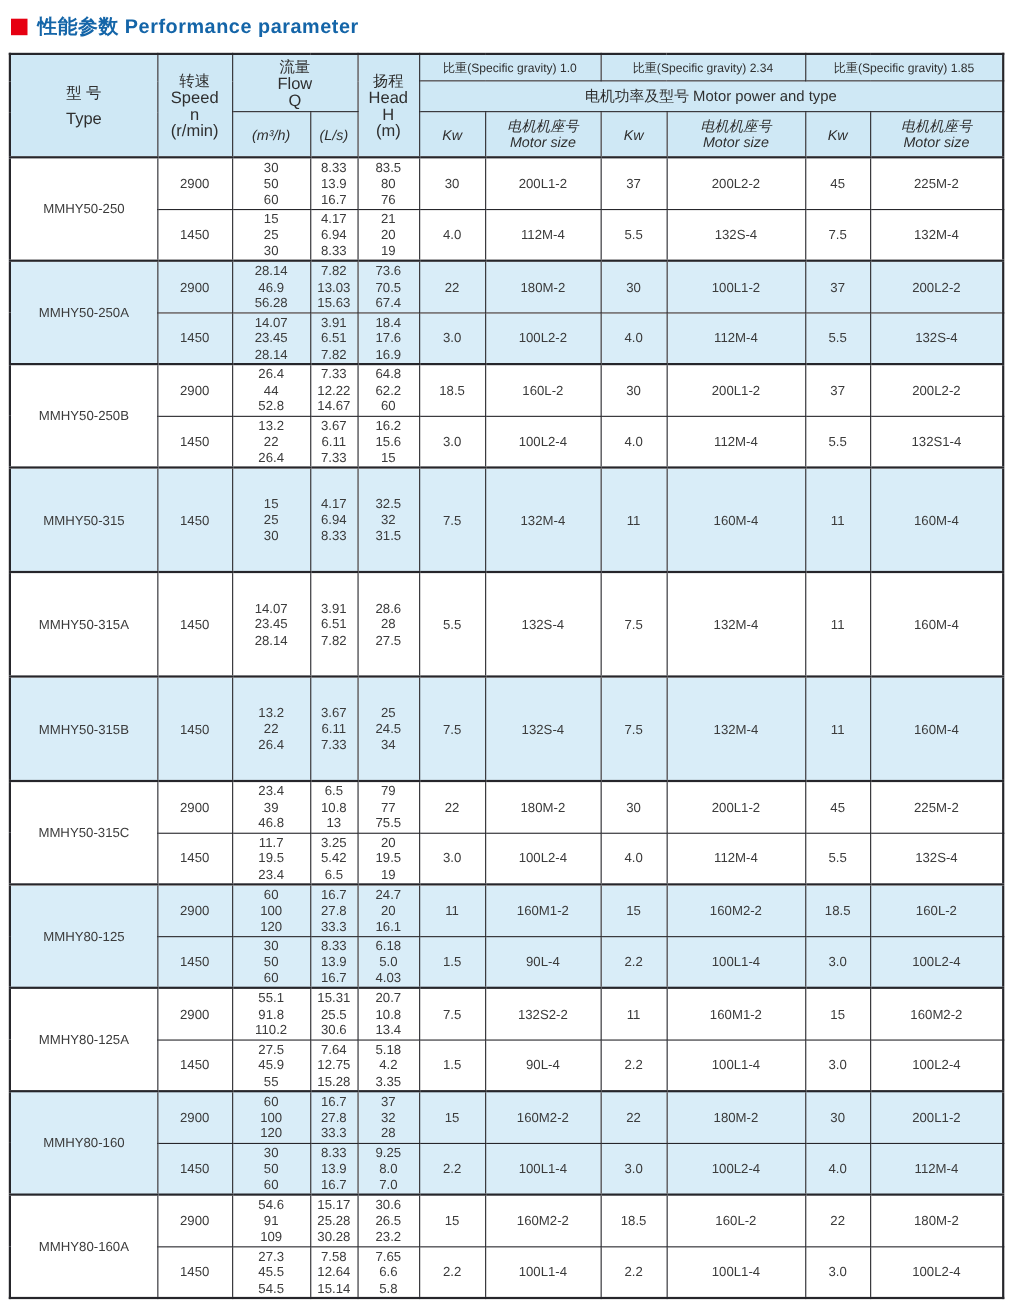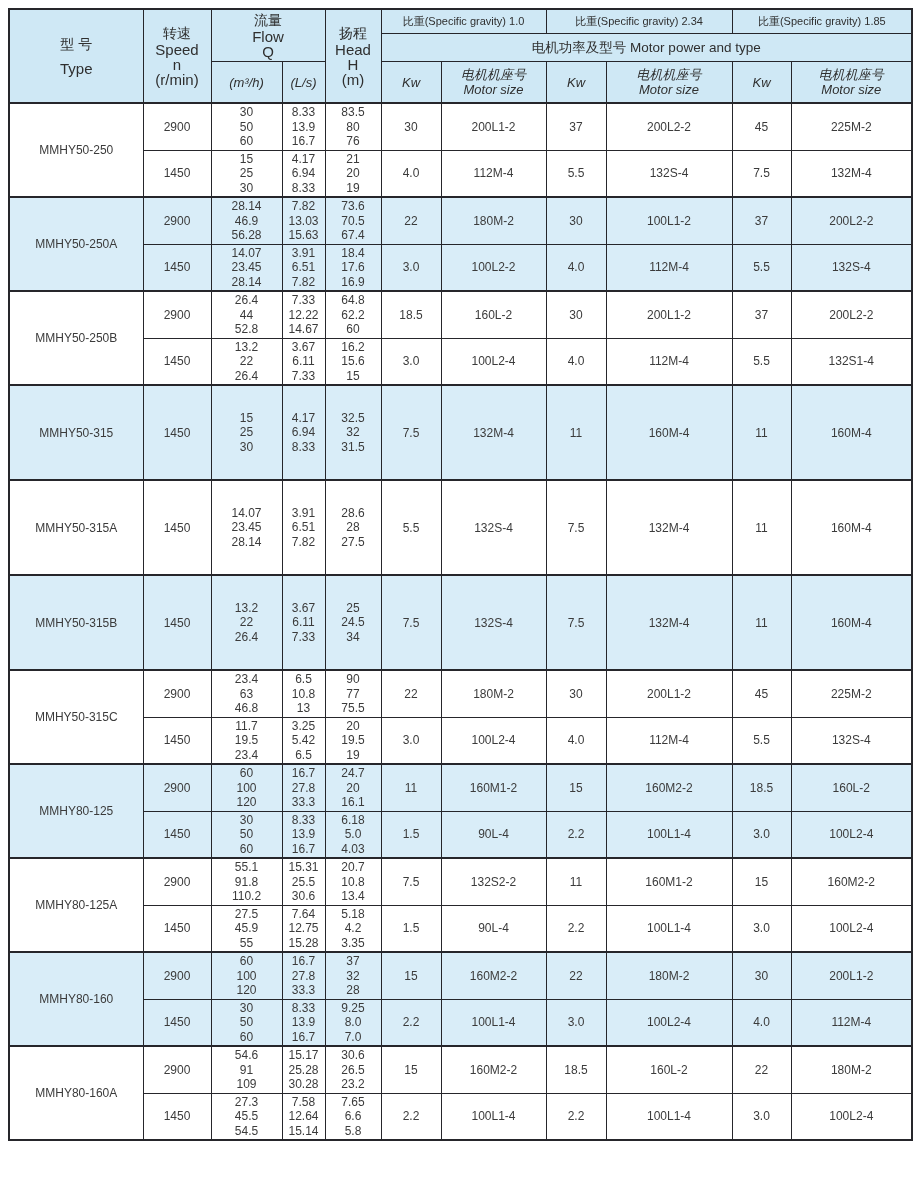--- a/index.html
+++ b/index.html
@@ -29,20 +29,24 @@
   .perf-table tbody tr.tall{height:95px;}
   .perf-table tbody tr.alt td{background:#d9edf8;}
   .perf-table tbody tr.group-start td{border-top:2px solid #26262b;}
   .vals div{line-height:14.5px;}
 </style>
 </head>
 <body>
 
 <div class="page">
 
+  <div class="title-bar">
+    <span class="title-square"></span>
+    <span class="title-text">性能参数 Performance parameter</span>
+  </div>
 
   <table class="perf-table">
     <colgroup>
       <col style="width:134px">
         <col style="width:68px">
         <col style="width:71px">
       <col style="width:43px">
         <col style="width:56px">
       <col style="width:60px">
         <col style="width:105px">
@@ -322,30 +326,30 @@
           <td>7.5</td>
           <td>132M-4</td>
           <td>11</td>
           <td>160M-4</td>
         </tr>
         <tr class="group-start">
           <td class="model" rowspan="2">MMHY50-315C</td>
           <td>2900</td>
           <td class="vals">
             <div>23.4</div>
-            <div>63</div>
+            <div>39</div>
             <div>46.8</div>
           </td>
           <td class="vals">
             <div>6.5</div>
             <div>10.8</div>
             <div>13</div>
           </td>
           <td class="vals">
-            <div>90</div>
+            <div>79</div>
             <div>77</div>
             <div>75.5</div>
           </td>
           <td>22</td>
           <td>180M-2</td>
           <td>30</td>
           <td>200L1-2</td>
           <td>45</td>
           <td>225M-2</td>
         </tr>

